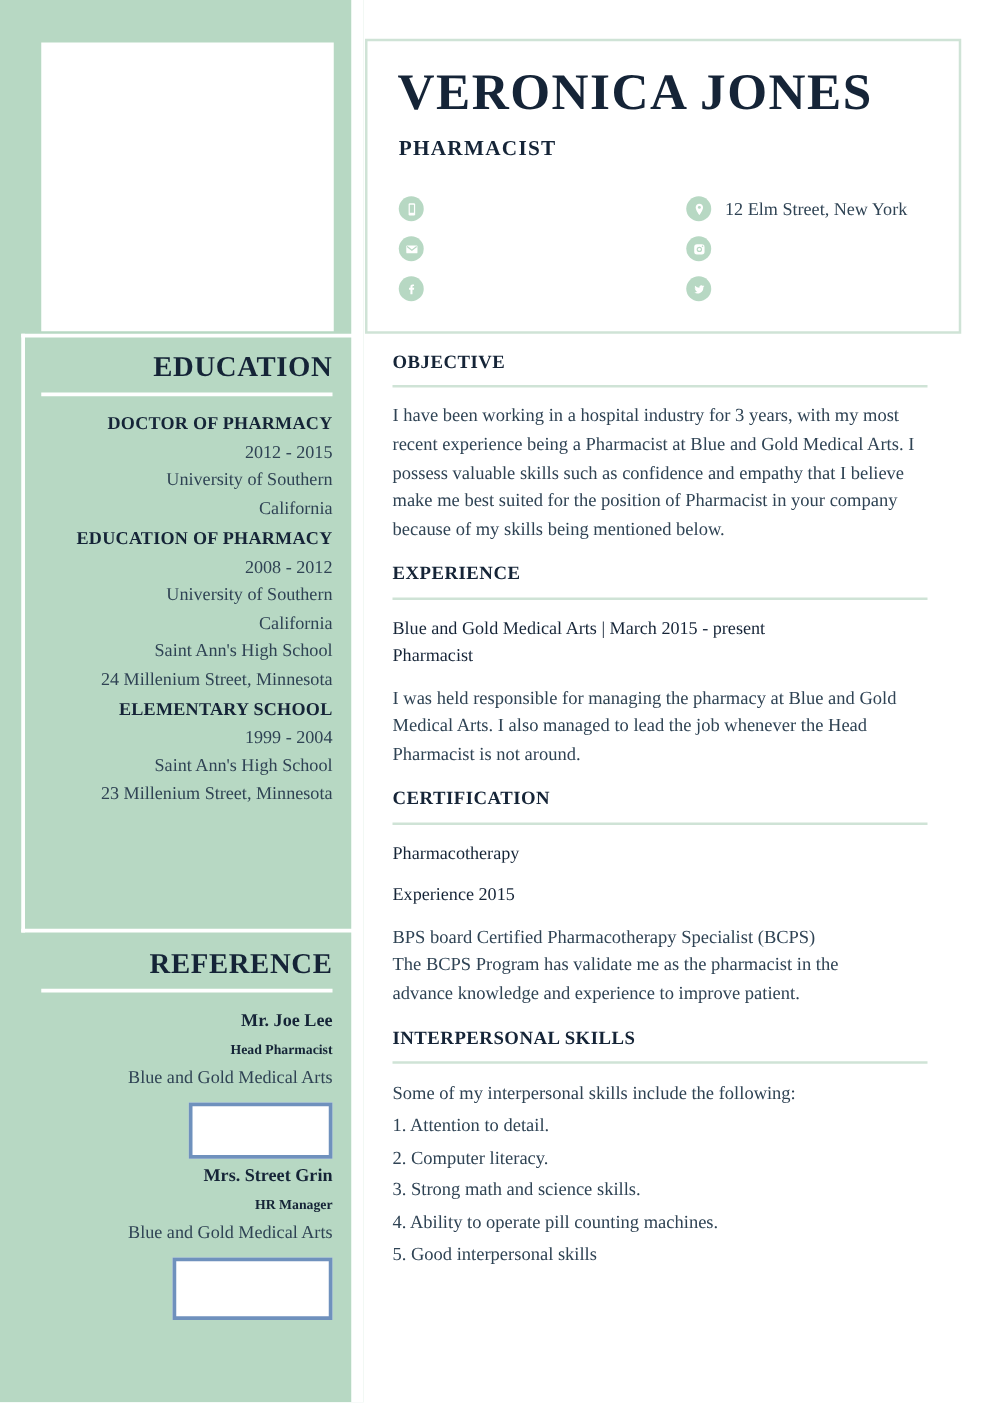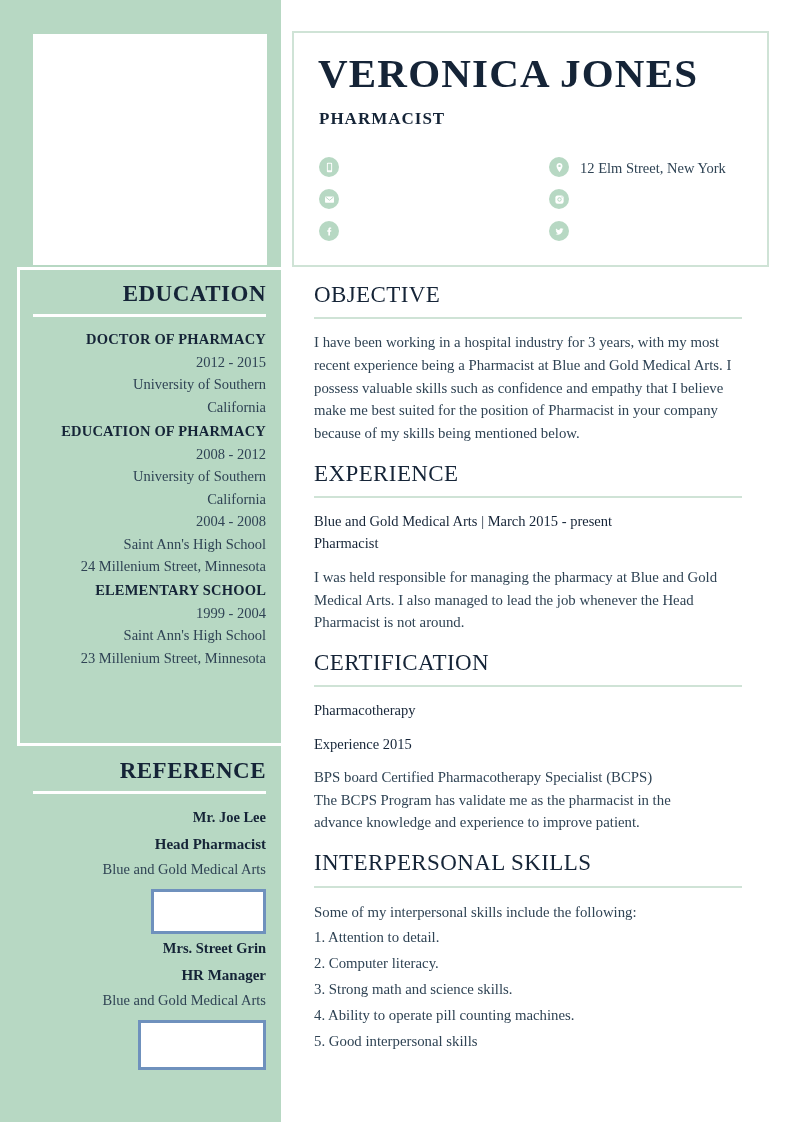--- a/index.html
+++ b/index.html
@@ -94,21 +94,21 @@
   }
 
   .ref-block { margin-top: 2px; }
   .ref-name {
     font-size: 14.5px;
     font-weight: bold;
     color: #152437;
     line-height: 1.75;
   }
   .ref-role {
-    font-size: 15px;
+    font-size: 11px;
     font-weight: bold;
     color: #152437;
     line-height: 1.75;
   }
   .ref-org {
     font-size: 14.5px;
     color: #2f4354;
     line-height: 1.75;
   }
   .ref-field {
@@ -188,22 +188,22 @@
   }
 
   
   .main-col {
     position: absolute;
     left: 292px; top: 282px;
     width: 480px;
   }
   .sec { margin-bottom: 0; }
   .sec-h {
-    font-size: 23px;
-    font-weight: normal;
+    font-size: 15px;
+    font-weight: bold;
     letter-spacing: 0.4px;
     color: #152437;
     line-height: 1.15;
     padding: 0 0 0 22px;
   }
   .sec-rule {
     height: 2px;
     background: #cfe3d6;
     margin: 9px 30px 12px 22px;
   }
@@ -253,21 +253,20 @@
     </div>
 
     <div>
       <div class="edu-title">EDUCATION OF PHARMACY</div>
       <div class="edu-line">2008 - 2012</div>
       <div class="edu-line">University of Southern</div>
       <div class="edu-line">California</div>
     </div>
 
     <div>
-      <div class="edu-line">2004 - 2008</div>
       <div class="edu-line">Saint Ann's High School</div>
       <div class="edu-line">24 Millenium Street, Minnesota</div>
     </div>
 
     <div>
       <div class="edu-title">ELEMENTARY SCHOOL</div>
       <div class="edu-line">1999 - 2004</div>
       <div class="edu-line">Saint Ann's High School</div>
       <div class="edu-line">23 Millenium Street, Minnesota</div>
     </div>

